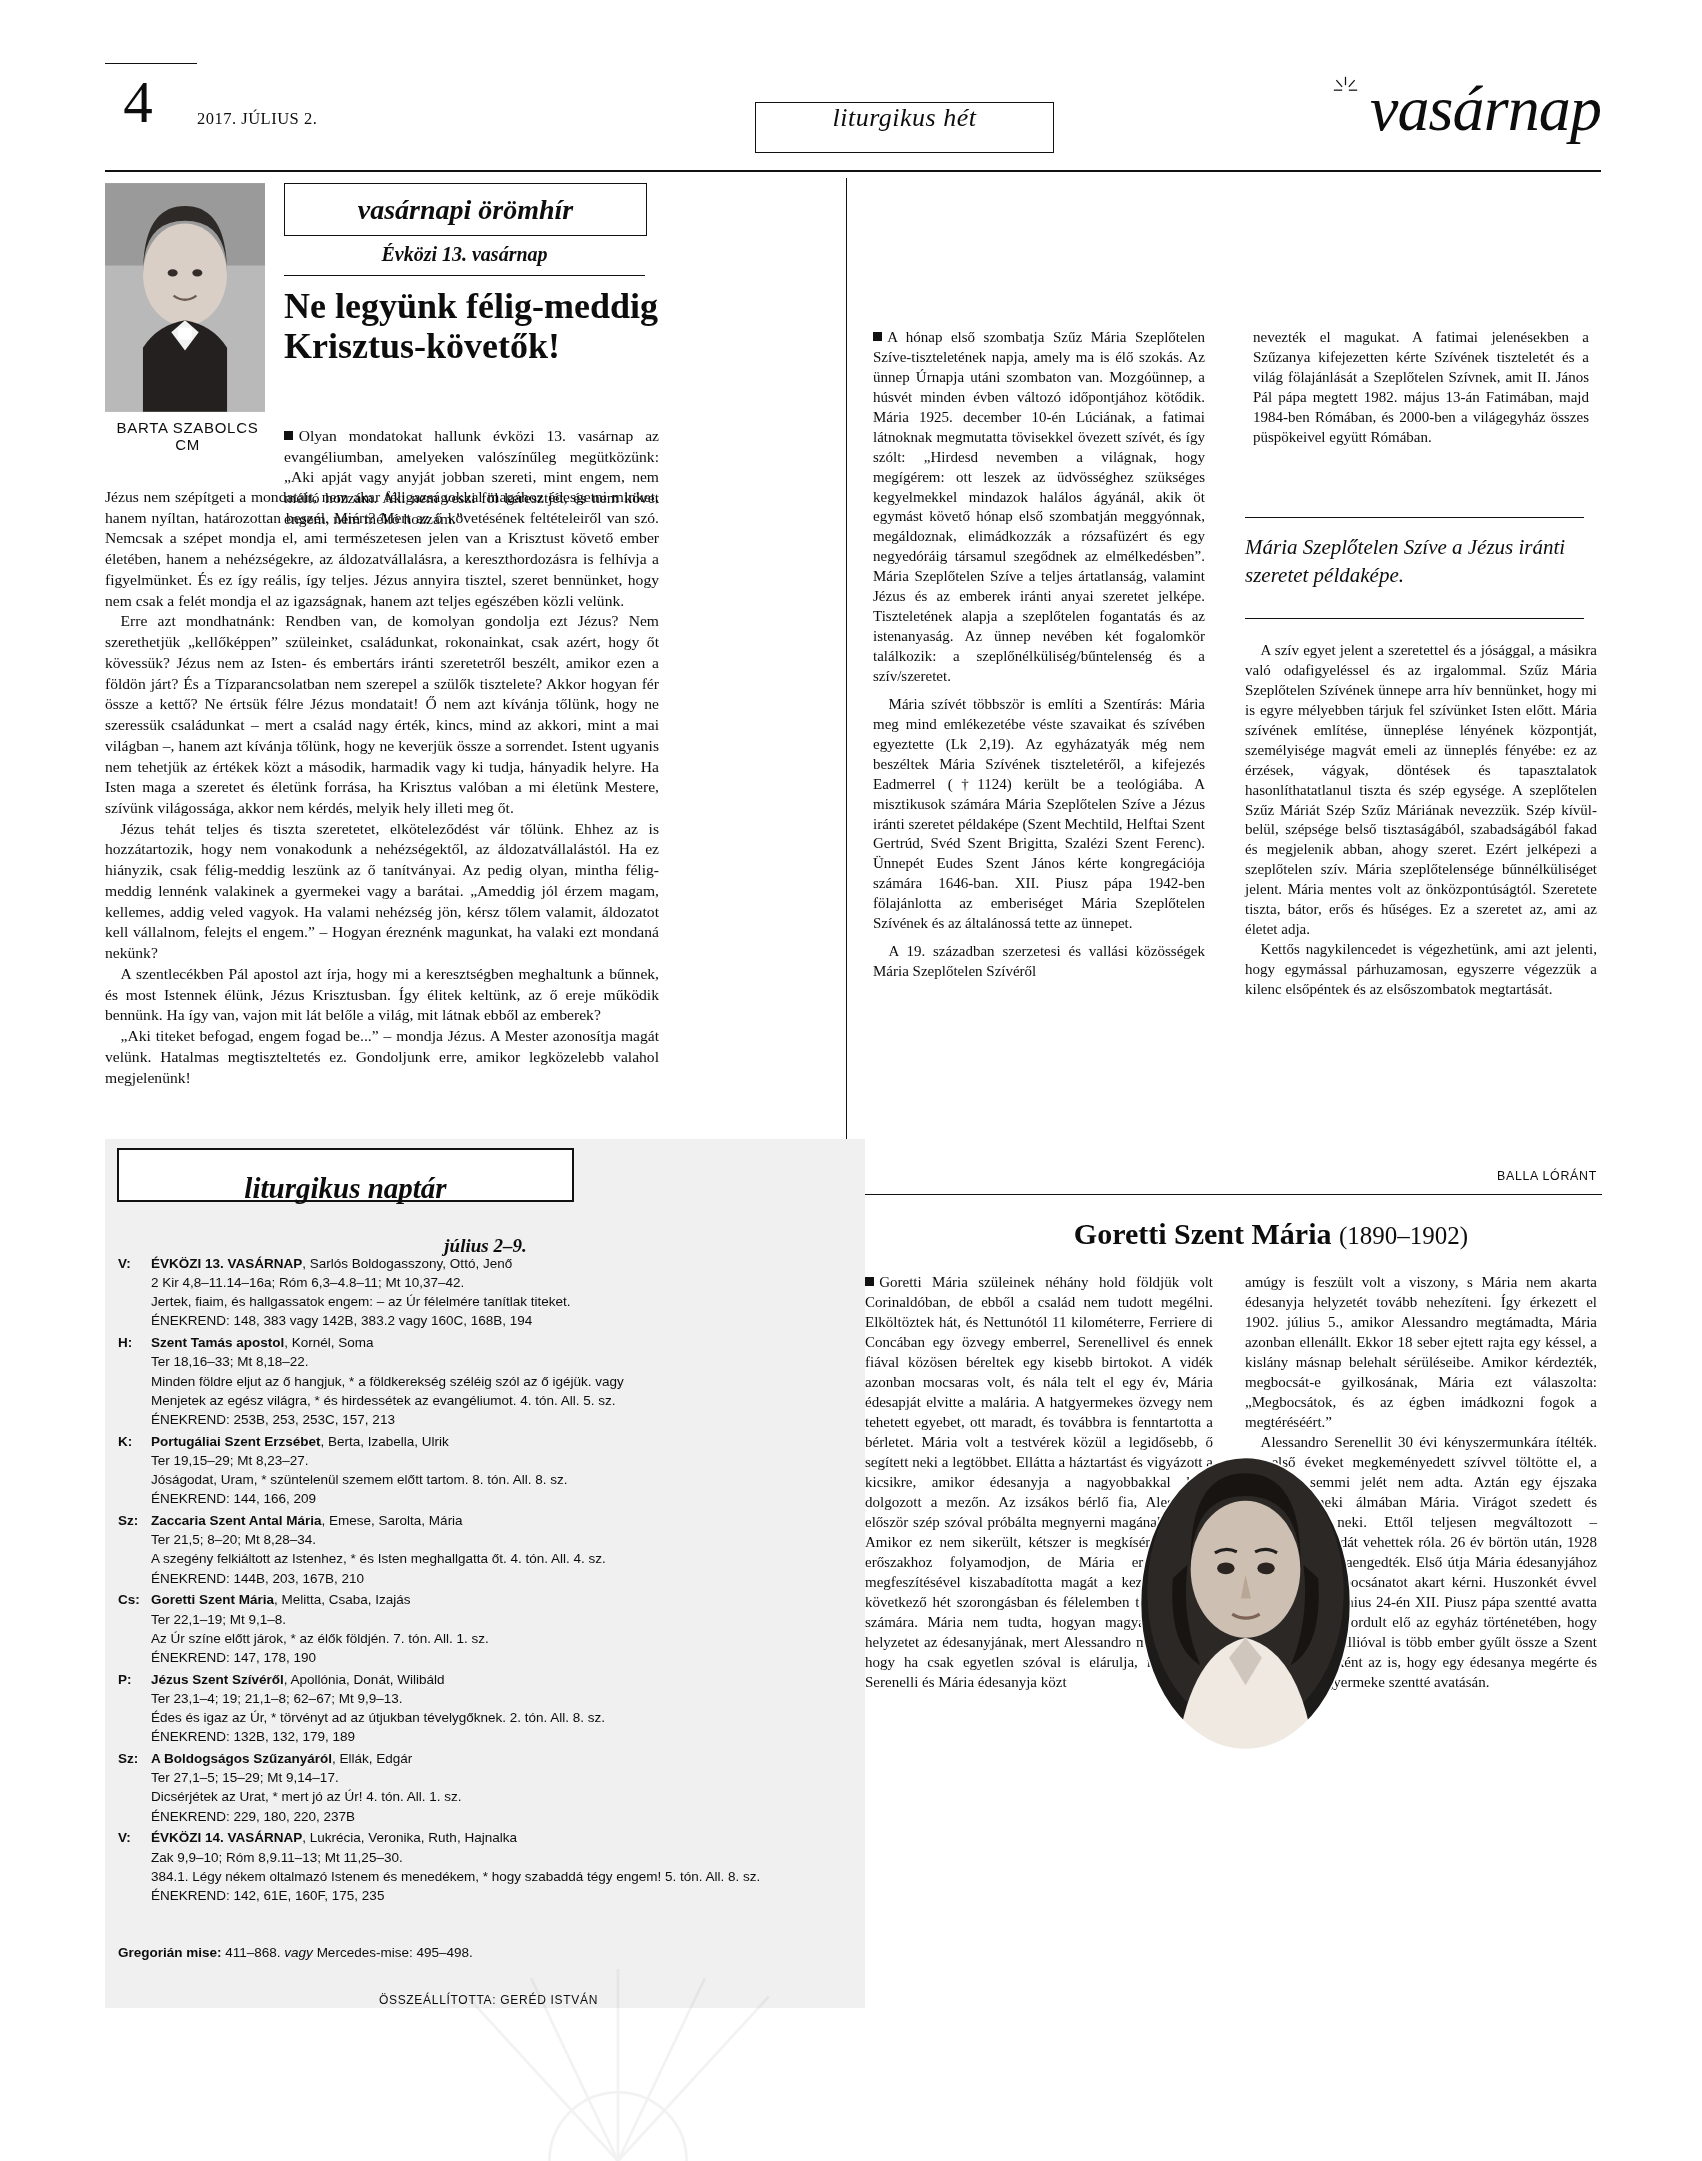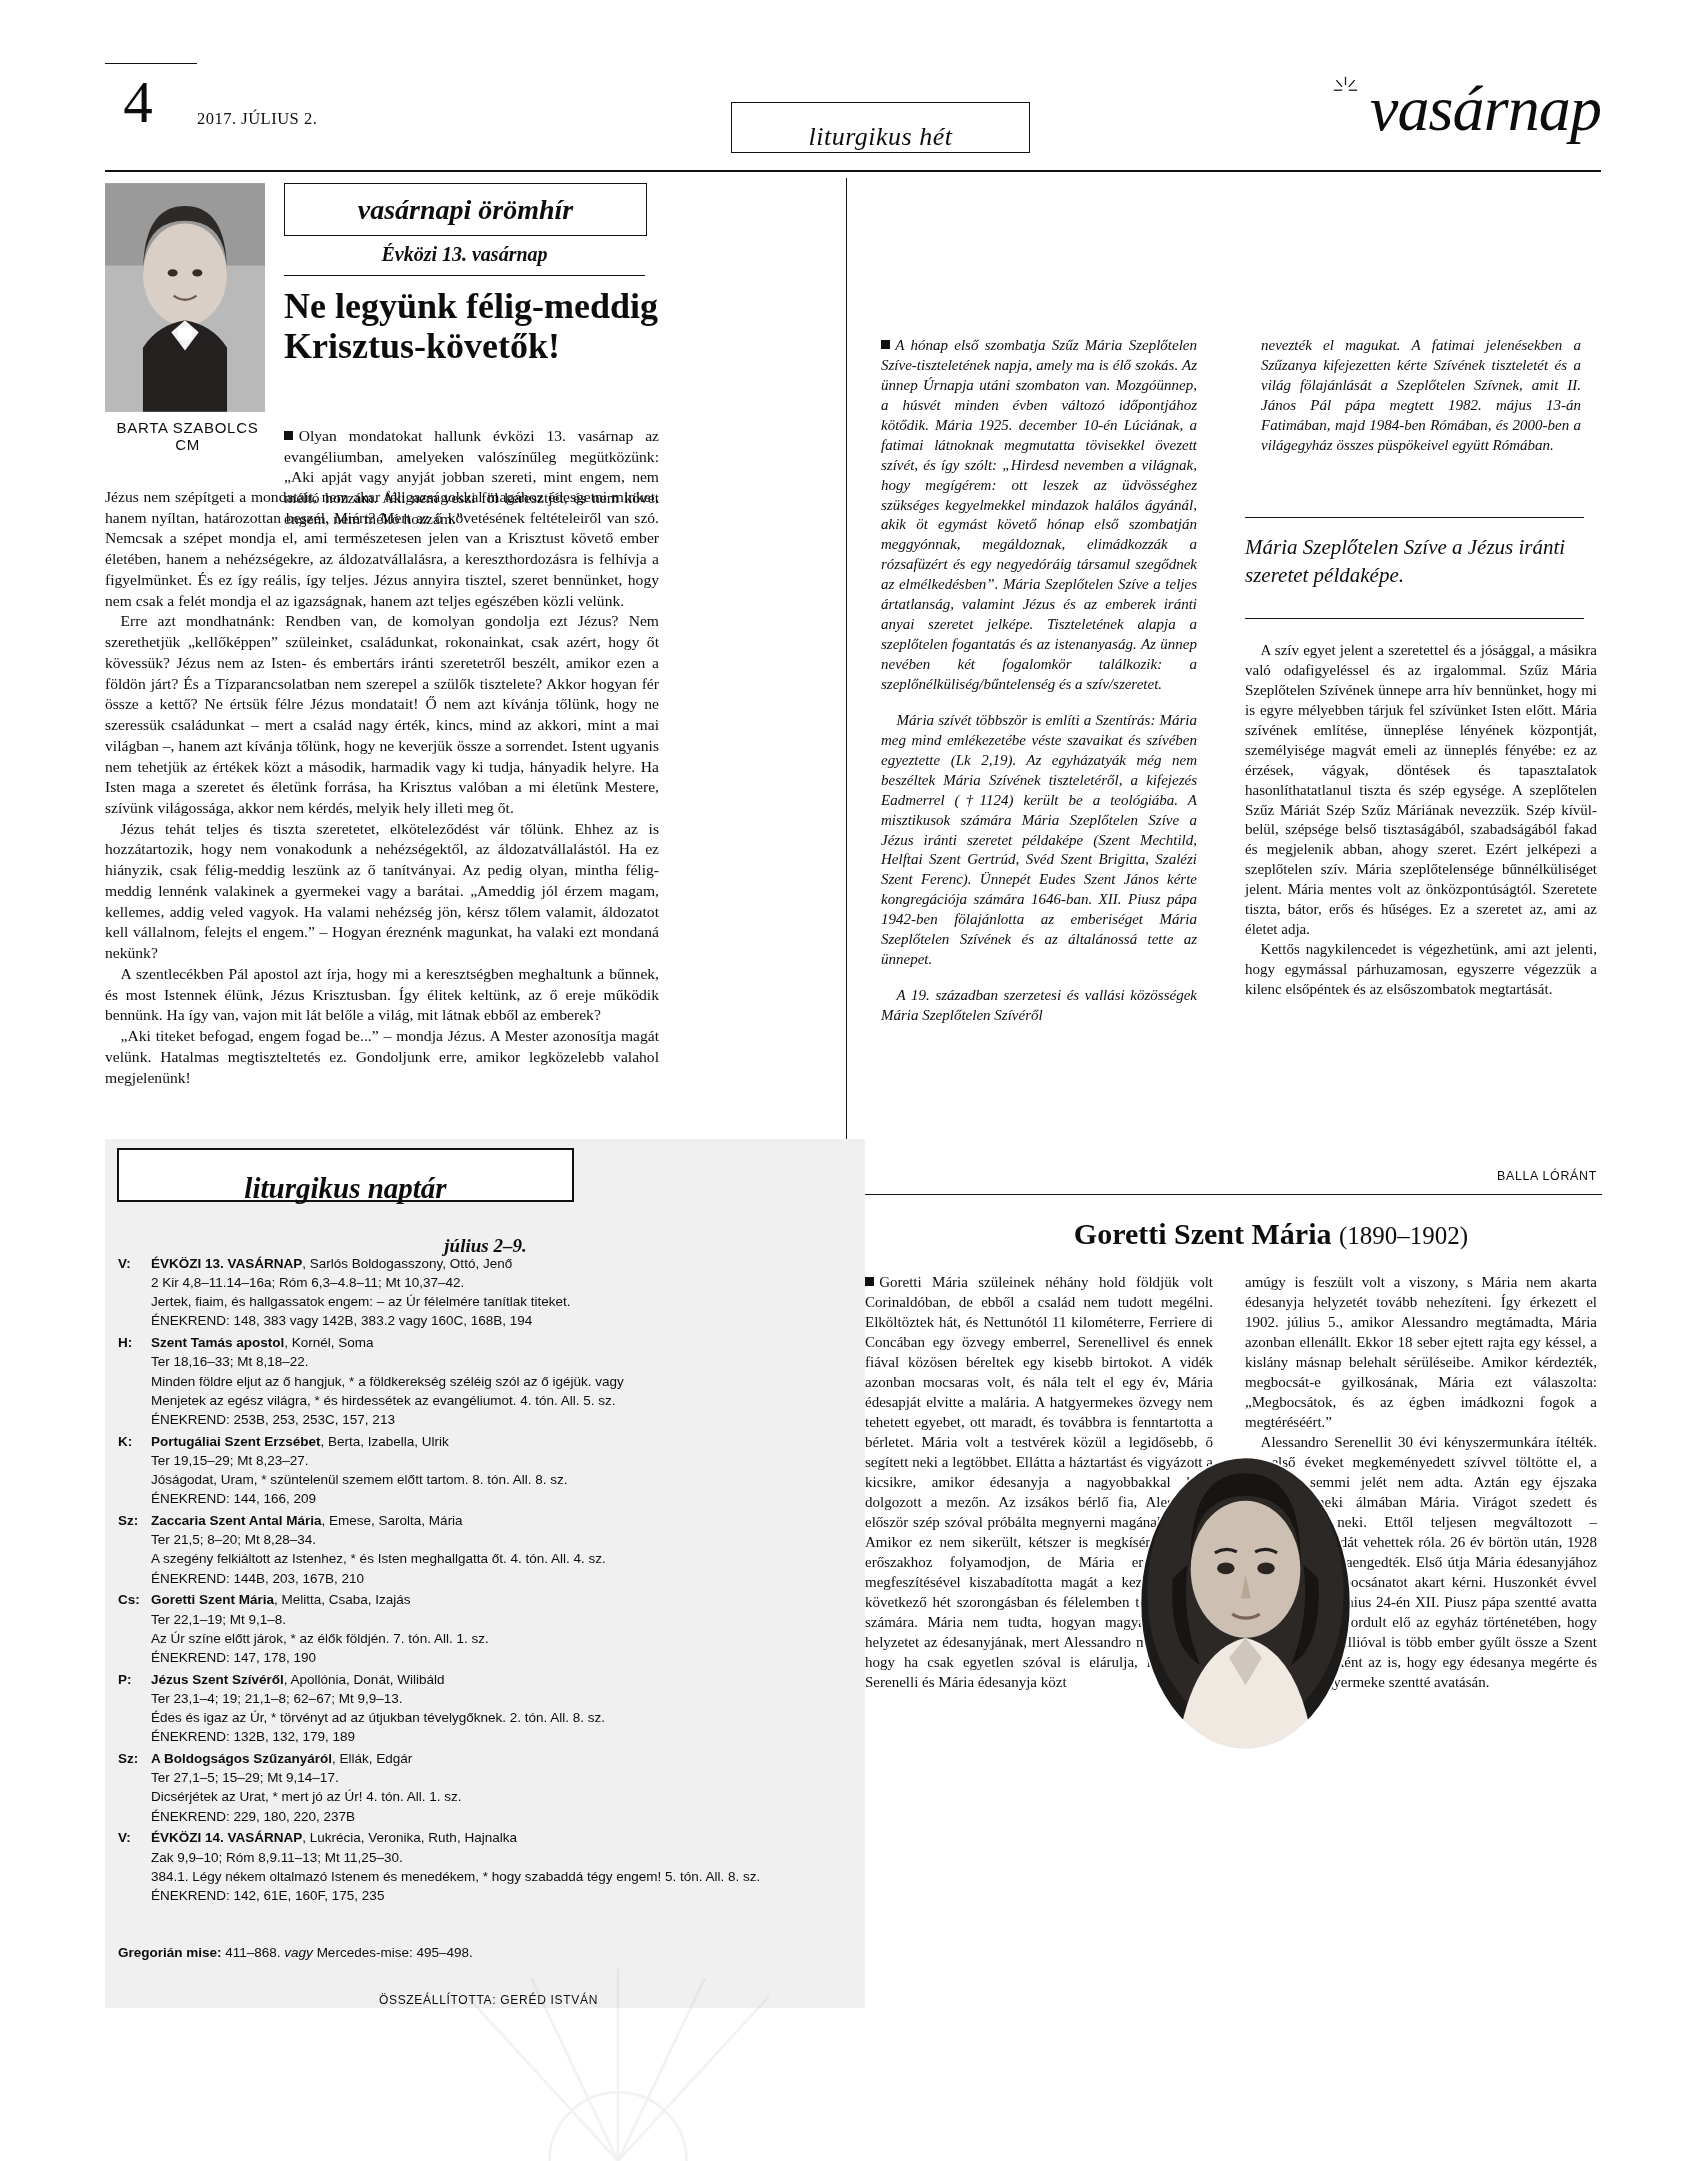--- a/index.html
+++ b/index.html
@@ -47,26 +47,26 @@
   }
   .issue-date {
     position: absolute;
     left: 92px; top: 50px;
     font-family: Liberation Serif, serif;
     font-size: 16.5px;
     letter-spacing: 0.5px;
   }
   .section-box {
     position: absolute;
-    left: 626px; top: 43px;
+    left: 650px; top: 43px;
     width: 297px;
     height: 49px;
     border: 1.4px solid #111;
     display: flex;
-    align-items: flex-end;
+    align-items: flex-start;
     justify-content: center;
   }
   .section-box span {
     font-family: "Liberation Serif", serif;
     font-style: italic;
     font-size: 26px;
     letter-spacing: 0.5px;
   }
   .brand {
     position: absolute;
@@ -313,21 +313,21 @@
   .col-b {
     position: absolute;
     left: 1245px;
     top: 320px;
     width: 352px;
     font-size: 15px;
     line-height: 1.33;
     text-align: justify;
     hyphens: auto;
   }
-  .col-a p, .col-b p { margin: 16px; text-indent: 15.6px; font-style: italic; }
+  .col-a p, .col-b p { margin: 8px; text-indent: 15.6px; }
   .col-a p:first-child, .col-b p:first-child { text-indent: 0; }
   .sq-lead {
     display: inline-block;
     width: 8.7px; height: 8.7px;
     background: #111;
     margin-right: 5.5px;
     vertical-align: 0.9px;
   }
   .pull-quote {
     position: absolute;

